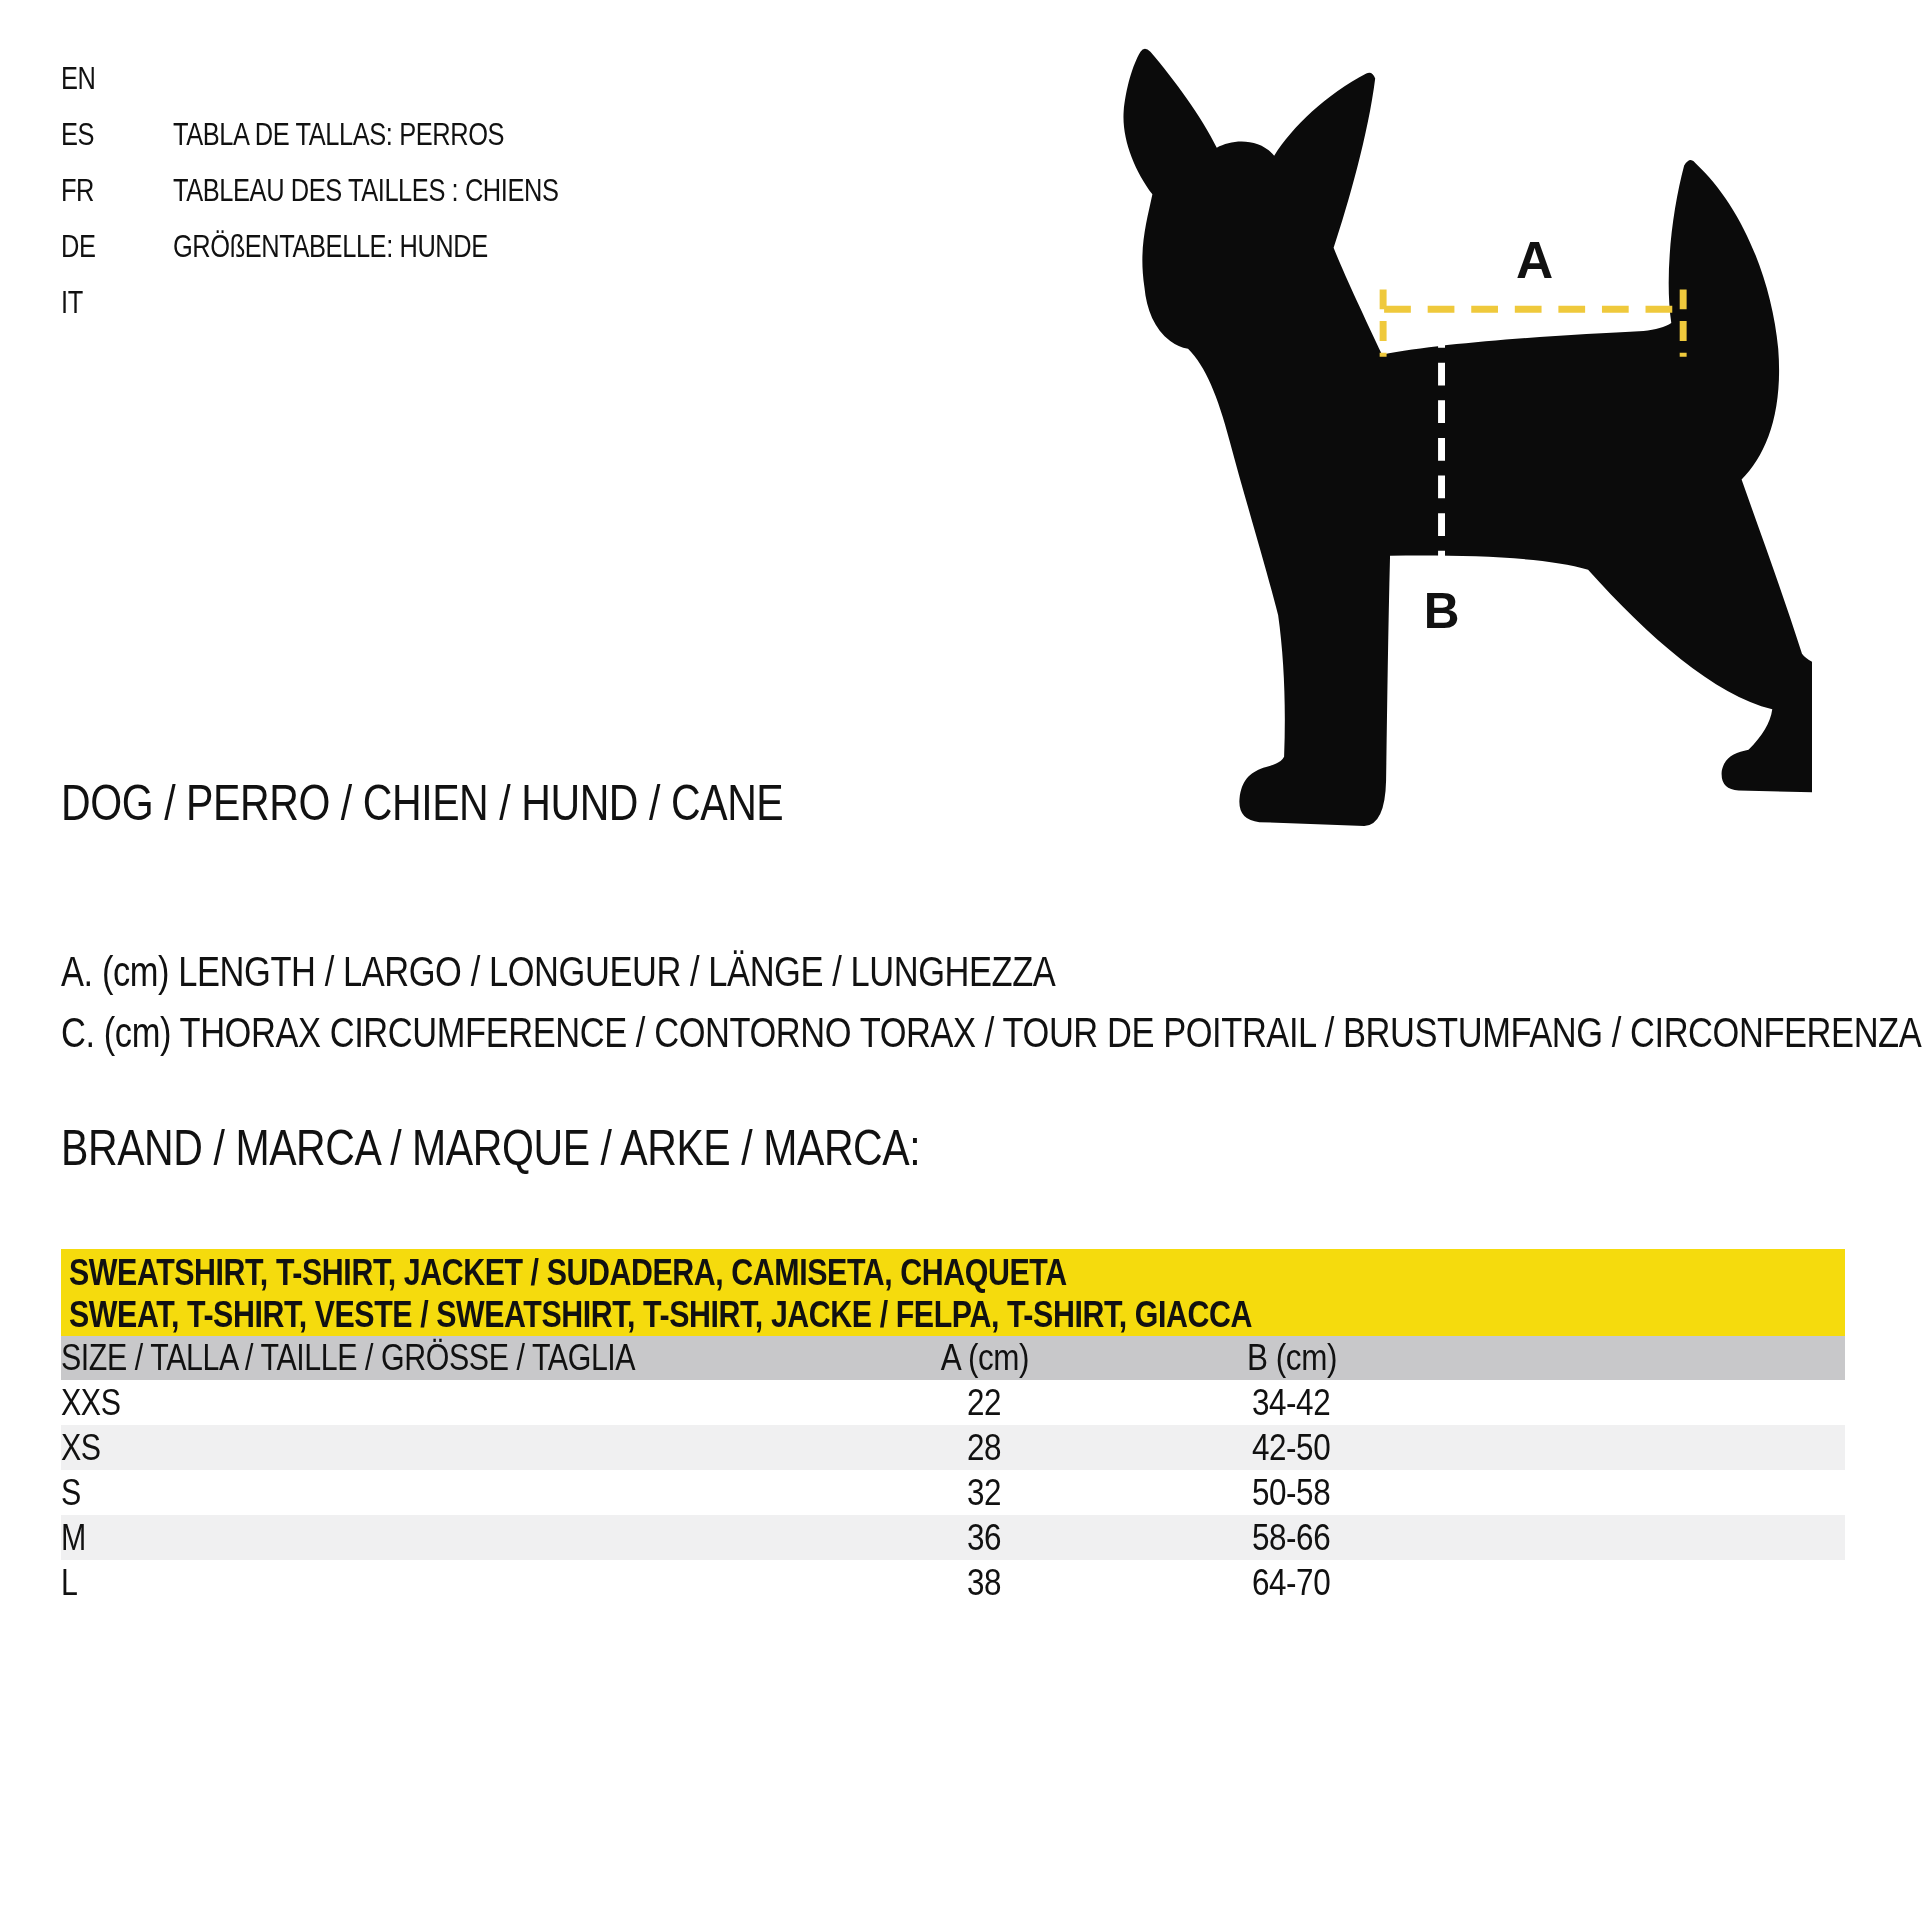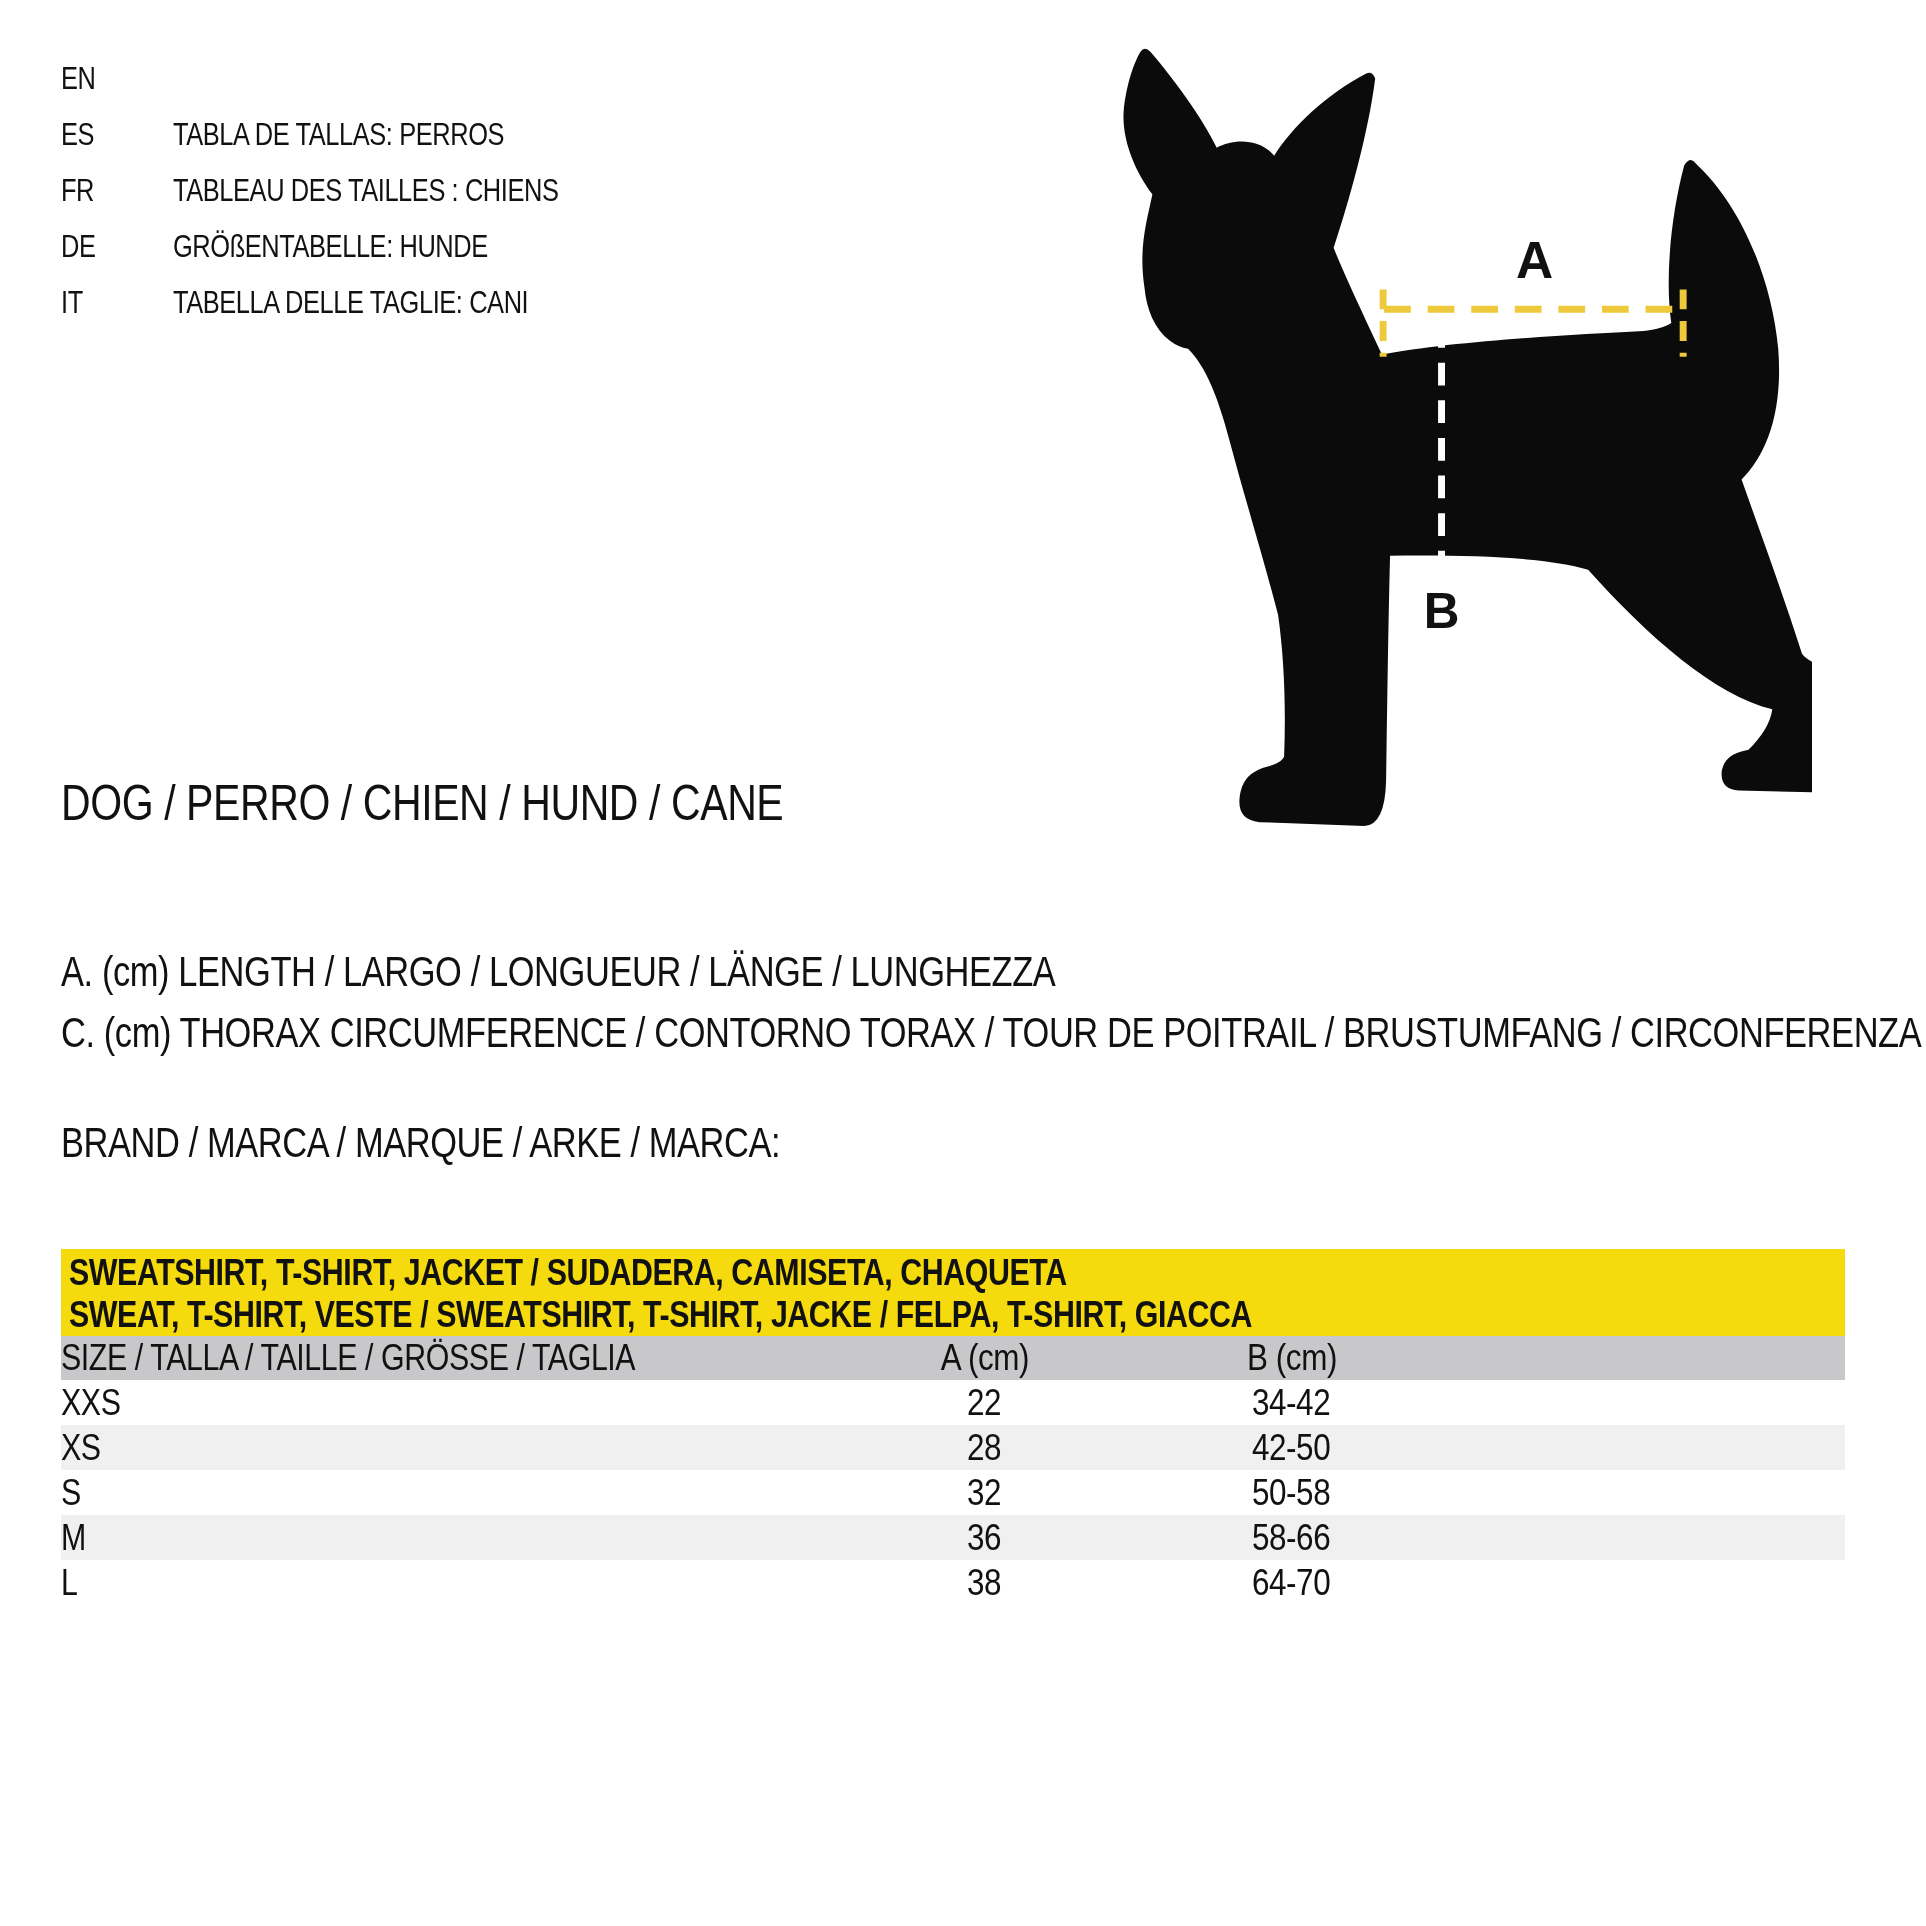--- a/index.html
+++ b/index.html
@@ -21,21 +21,21 @@
   .lang-text{flex:1;}
 
   
   .dog-figure{position:absolute;left:1079px;top:25px;width:733px;height:812px;}
   .measure-label{font-family:"Liberation Sans",sans-serif;font-weight:bold;}
 
   
   .dog-caption{position:absolute;left:61px;top:774px;font-size:50px;}
   .legend-a{position:absolute;left:61px;top:948px;font-size:42px;}
   .legend-c{position:absolute;left:61px;top:1009px;font-size:42px;}
-  .brand-line{position:absolute;left:61px;top:1119px;font-size:42px;}
+  .brand-line{position:absolute;left:61px;top:1119px;font-size:50px;}
 
   
   .size-table{position:absolute;left:61px;top:1249px;width:1784px;}
   .banner{
     background:var(--banner,#F5DB0D);
     height:87px;
     padding:3px 0 16px 8px;
     box-sizing:border-box;
     font-weight:bold;font-size:37px;line-height:42px;
   }
@@ -62,21 +62,20 @@
     <div class="lang-row">
       <span class="lang-code"><span class="cond">FR</span></span>
       <span class="lang-text"><span class="cond">TABLEAU DES TAILLES : CHIENS</span></span>
     </div>
     <div class="lang-row">
       <span class="lang-code"><span class="cond">DE</span></span>
       <span class="lang-text"><span class="cond">GRÖßENTABELLE: HUNDE</span></span>
     </div>
     <div class="lang-row">
       <span class="lang-code"><span class="cond">IT</span></span>
-      <span class="lang-text"><span class="cond">TABELLA DELLE TAGLIE: CANI</span></span>
     </div>
   </div>
 
   <svg class="dog-figure" viewBox="1090 25 740 820" aria-hidden="true">
     <path d="M 1156 290
          C 1150 250, 1158 225, 1164 196
          C 1146 172, 1133 140, 1135 112
          C 1137 90, 1144 65, 1152 52
          Q 1156 46, 1162 52
          C 1186 80, 1214 118, 1229 149

